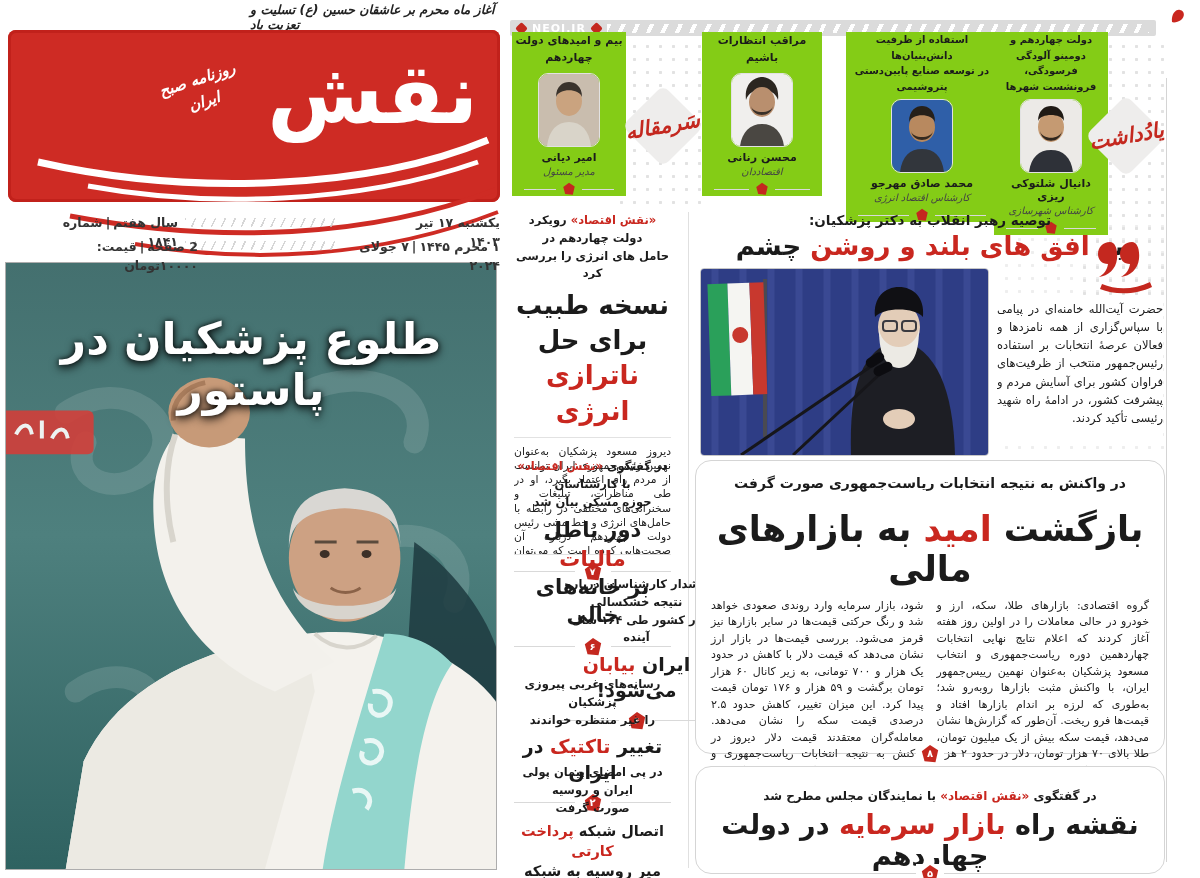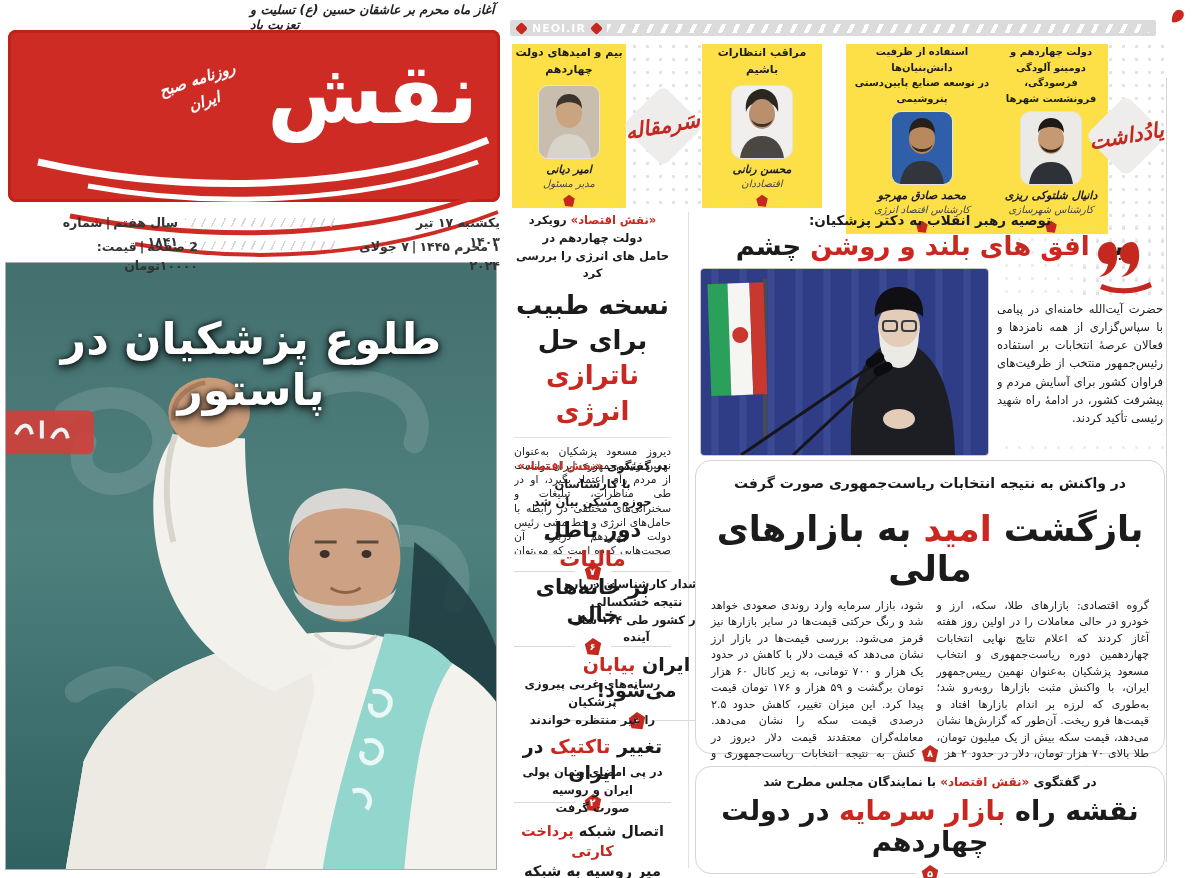--- a/index.html
+++ b/index.html
@@ -37,26 +37,26 @@
         gap:6px;padding:0 7px;box-sizing:border-box;border-radius:2px;}
   .diamond{width:9px;height:9px;background:#c4281f;border-radius:2px;transform:rotate(45deg);flex:none;}
   .neoi-text{color:#fff;font-weight:bold;font-size:11px;letter-spacing:1px;}
   .strip-slashes{flex:1;height:9px;background-image:repeating-linear-gradient(115deg,#fff 0 4px,transparent 4px 13px);}
 
   
   .dots{background-image:radial-gradient(circle,#e2e2e2 1.4px,transparent 1.5px);background-size:13px 13px;}
   .vrule{width:1px;background:#d4d4d4;}
 
   
-  .col-block{top:44px;text-align:center;background:#fde047;padding:0 2px;}
+  .col-block{top:32px;text-align:center;background:#84cc16;padding:0 2px;}
   .col-title{font-size:11px;font-weight:bold;line-height:1.55;min-height:36px;}
   .col-title.small{font-size:10px;}
   .col-photo{width:60px;height:72px;margin:5px auto 4px;border-radius:10px;overflow:hidden;border:1px solid #e2e2e2;}
   .col-photo svg{display:block;width:100%;height:100%;}
-  .col-name{font-size:11px;font-weight:bold;margin-top:2px;font-style:italic;}
+  .col-name{font-size:11px;font-weight:bold;margin-top:2px;}
   .col-role{font-size:10px;color:#444;font-style:italic;margin-top:2px;}
   .afoot{display:flex;align-items:center;gap:6px;margin-top:5px;padding:0 10px;}
   .pline{flex:1;height:1px;background:#d9d9d9;}
   .rib{position:relative;width:20px;height:20px;display:inline-block;flex:none;}
   .rib svg{position:absolute;inset:0;width:100%;height:100%;}
   .rib b{position:absolute;inset:0;color:#fff;font-size:10px;line-height:20px;text-align:center;font-style:normal;font-weight:bold;}
   .rib.small{width:14px;height:14px;}
   .cal-label{display:flex;align-items:center;justify-content:center;}
   .cal-label::before{content:"";position:absolute;width:58px;height:58px;background:#eeedec;border-radius:8px;
                      transform:rotate(45deg);}
@@ -77,21 +77,21 @@
   .kh-photo{left:700px;top:268px;width:287px;height:186px;border:1px solid #c7c7c7;border-radius:4px;overflow:hidden;}
   .kh-photo svg{display:block;width:100%;height:100%;}
   .lead-body{left:997px;top:300px;width:166px;height:146px;font-size:11.5px;line-height:1.58;
              text-align:justify;overflow:hidden;background:#fff;}
   .round-box{border:1.5px solid #d5d5d5;border-radius:16px;box-sizing:border-box;background:#fff;text-align:center;}
   .market-box{left:695px;top:460px;width:470px;height:294px;padding-top:12px;}
   .market-head{font-size:35px;font-weight:bold;letter-spacing:-1px;margin-top:14px;}
   .market-cols{display:flex;gap:13px;padding:0 15px;margin-top:9px;height:170px;overflow:hidden;}
   .market-cols p{flex:1;margin:0;font-size:11px;line-height:1.5;text-align:justify;}
   .box-rib{position:absolute;left:50%;transform:translateX(-50%);bottom:-11px;background:#fff;padding:0 4px;}
-  .bottom-box{left:695px;top:766px;width:470px;height:108px;padding-top:6px;}
+  .bottom-box{left:695px;top:766px;width:470px;height:108px;padding-top:20px;}
   .bottom-head{font-size:27px;font-weight:bold;margin-top:3px;letter-spacing:-.5px;}
   .corner-mark{left:1170px;top:8px;width:16px;height:18px;}
 </style>
 </head>
 <body>
 
 <div class="page">
 
   <div class="abs dots" style="left:615px;top:40px;width:90px;height:170px;"></div>
   <div class="abs dots" style="left:1078px;top:40px;width:88px;height:260px;"></div>

